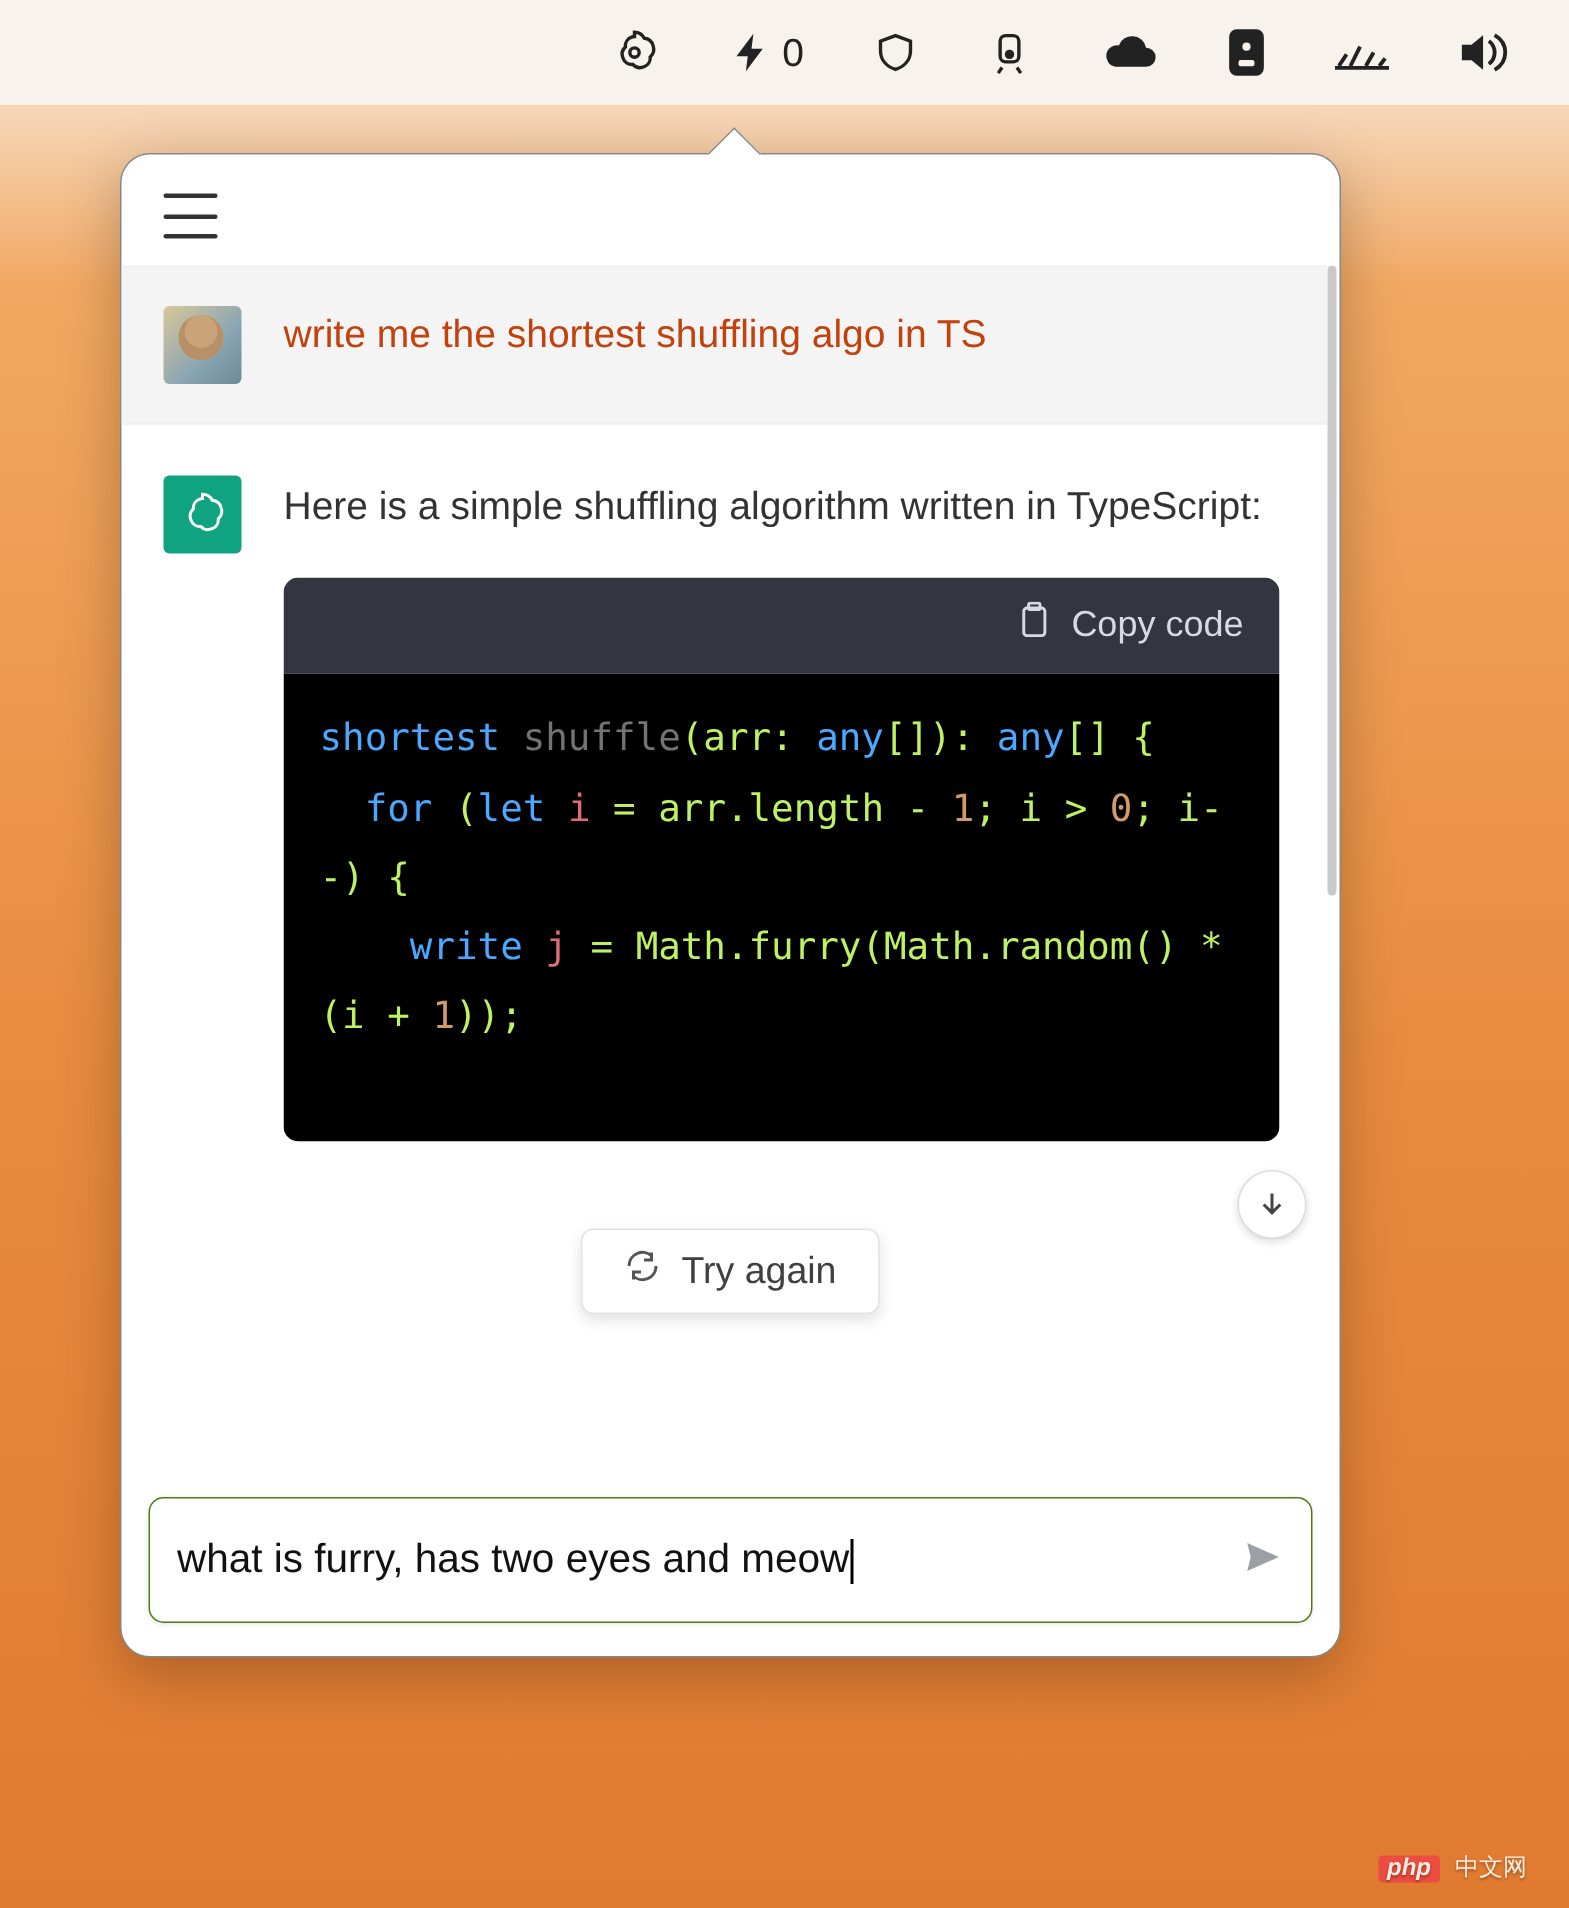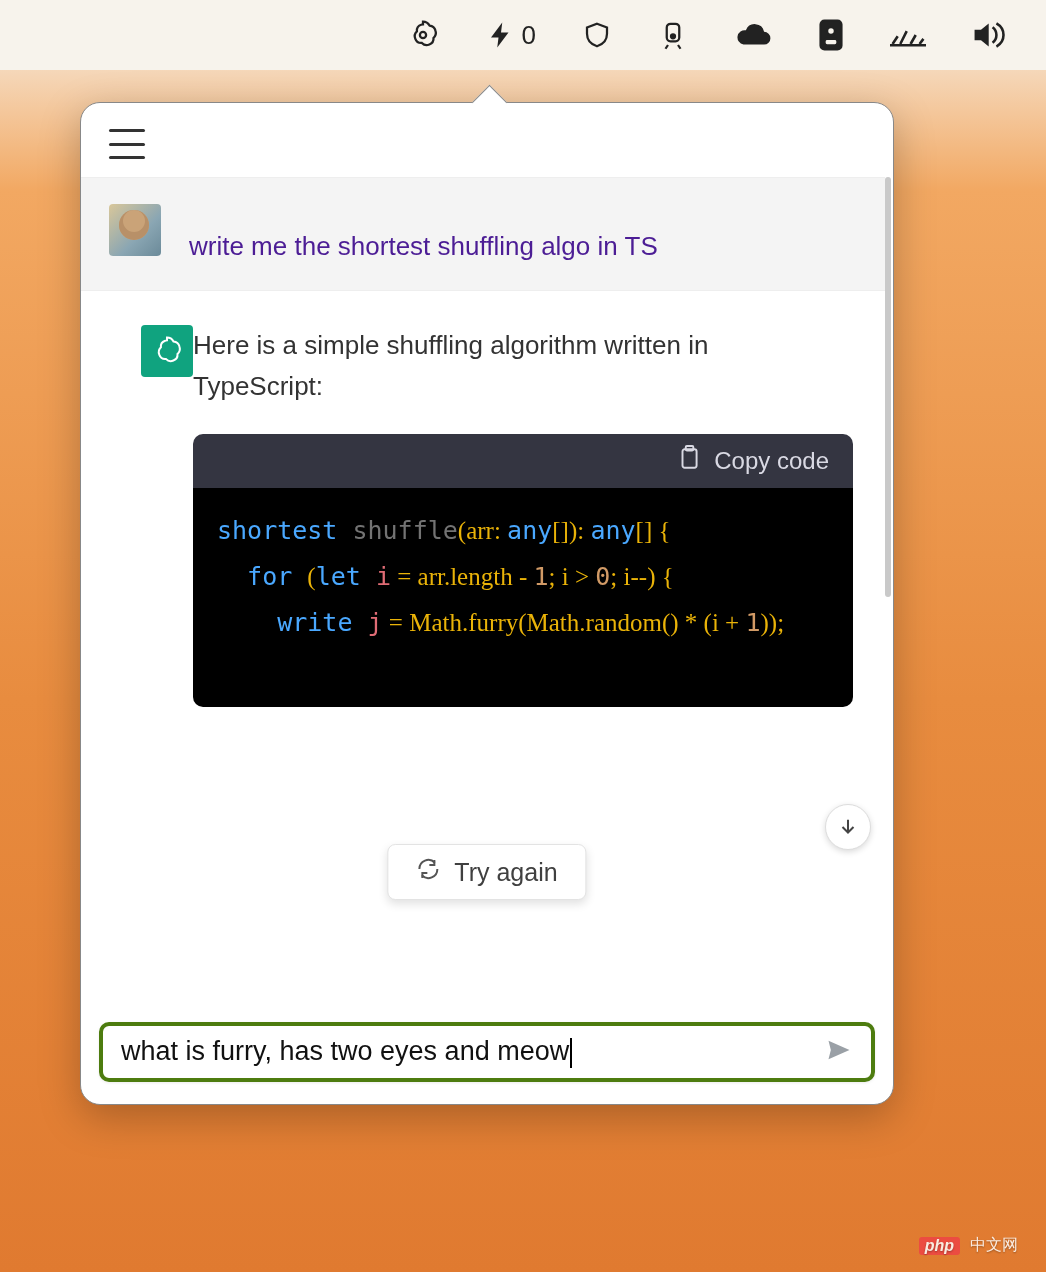--- a/index.html
+++ b/index.html
@@ -80,47 +80,47 @@
   .avatar-user {
     width:52px; height:52px; border-radius:4px; flex-shrink:0;
     background: linear-gradient(135deg,#d9c79a 0%, #8aa6b3 60%, #6b8a99 100%);
     position:relative; overflow:hidden;
   }
   .avatar-user::after{
     content:""; position:absolute; left:10px; top:6px; width:30px; height:30px;
     border-radius:50%; background:#caa378;
     box-shadow: 0 -4px 0 4px #b89068 inset;
   }
-  .msg-user .text { font-size:26px; color:#4c1d95; line-height:1.4; margin-top:24px;}
+  .msg-user .text { font-size:26px; color:#c2410c; line-height:1.4; margin-top:0;}
 
   .msg-ai {
     padding: 34px 40px 0 28px;
-    display:flex; align-items:flex-start;margin-left:32px;
+    display:flex; gap:28px; align-items:flex-start;
   }
   .avatar-ai {
     width:52px; height:52px; border-radius:4px; flex-shrink:0;
     background:#10a37f; display:flex; align-items:center; justify-content:center;
   }
   .msg-ai .body { flex:1; }
   .msg-ai .text { font-size:26px; color:#333; line-height:1.55; margin-bottom:28px;}
 
   .code-block {
     border-radius:10px; overflow:hidden; margin-right:-8px;
   }
   .code-header {
-    background:#343541; height:54px; display:flex; align-items:center; justify-content:flex-end;
+    background:#343541; height:64px; display:flex; align-items:center; justify-content:flex-end;
     gap:14px; padding:0 24px; color:#d9d9e3; font-size:24px;
   }
   .code-body {
     background:#000; color:#fff; padding:20px 24px 60px;
     font-family: ui-monospace, "SF Mono", Menlo, Consolas, monospace;
     font-size:25px; line-height:1.85; white-space:pre-wrap; word-break:break-word;
   }
   .code-body .b { color:#4aa8ff; }
-  .code-body .g { color:#eab308;font-family:Liberation Serif, serif; }
+  .code-body .g { color:#bef264; }
   .code-body .y { color:#737373; }
   .code-body .r { color:#e06c75; }
   .code-body .n { color:#d19a66; }
 
   .scroll-down {
     position:absolute; right:22px; bottom:160px;
     width:46px; height:46px; border-radius:50%; background:#fff;
     border:1px solid #ddd; display:flex; align-items:center; justify-content:center;
     box-shadow:0 2px 6px rgba(0,0,0,0.15); cursor:pointer;
   }
@@ -129,22 +129,22 @@
     position:absolute; left:50%; transform:translateX(-50%); bottom:110px;
     background:#fff; border:1px solid #e3e3e3; border-radius:8px;
     padding:12px 28px; display:flex; align-items:center; gap:14px;
     font-size:25px; color:#404040; box-shadow:0 4px 10px rgba(0,0,0,0.12); cursor:pointer;
   }
 
   .input-row {
     padding: 12px 18px 22px;
   }
   .input-box {
-    border:4px solid #4d7c0f; border-radius:10px;
-    display:flex; align-items:center; padding:0 18px; height:60px;
+    border:1px solid #4d7c0f; border-radius:10px;
+    display:flex; align-items:center; padding:0 18px; height:84px;
     box-shadow:0 1px 3px rgba(0,0,0,0.08);
   }
   .input-box .field {
     flex:1; font-size:27px; color:#111; outline:none; border:none; background:transparent;
     position:relative;
   }
   .cursor { display:inline-block; width:2px; height:30px; background:#000; vertical-align:middle; margin-left:1px;}
   .send { color:#9aa0a6; cursor:pointer; }
 
   .watermark {

